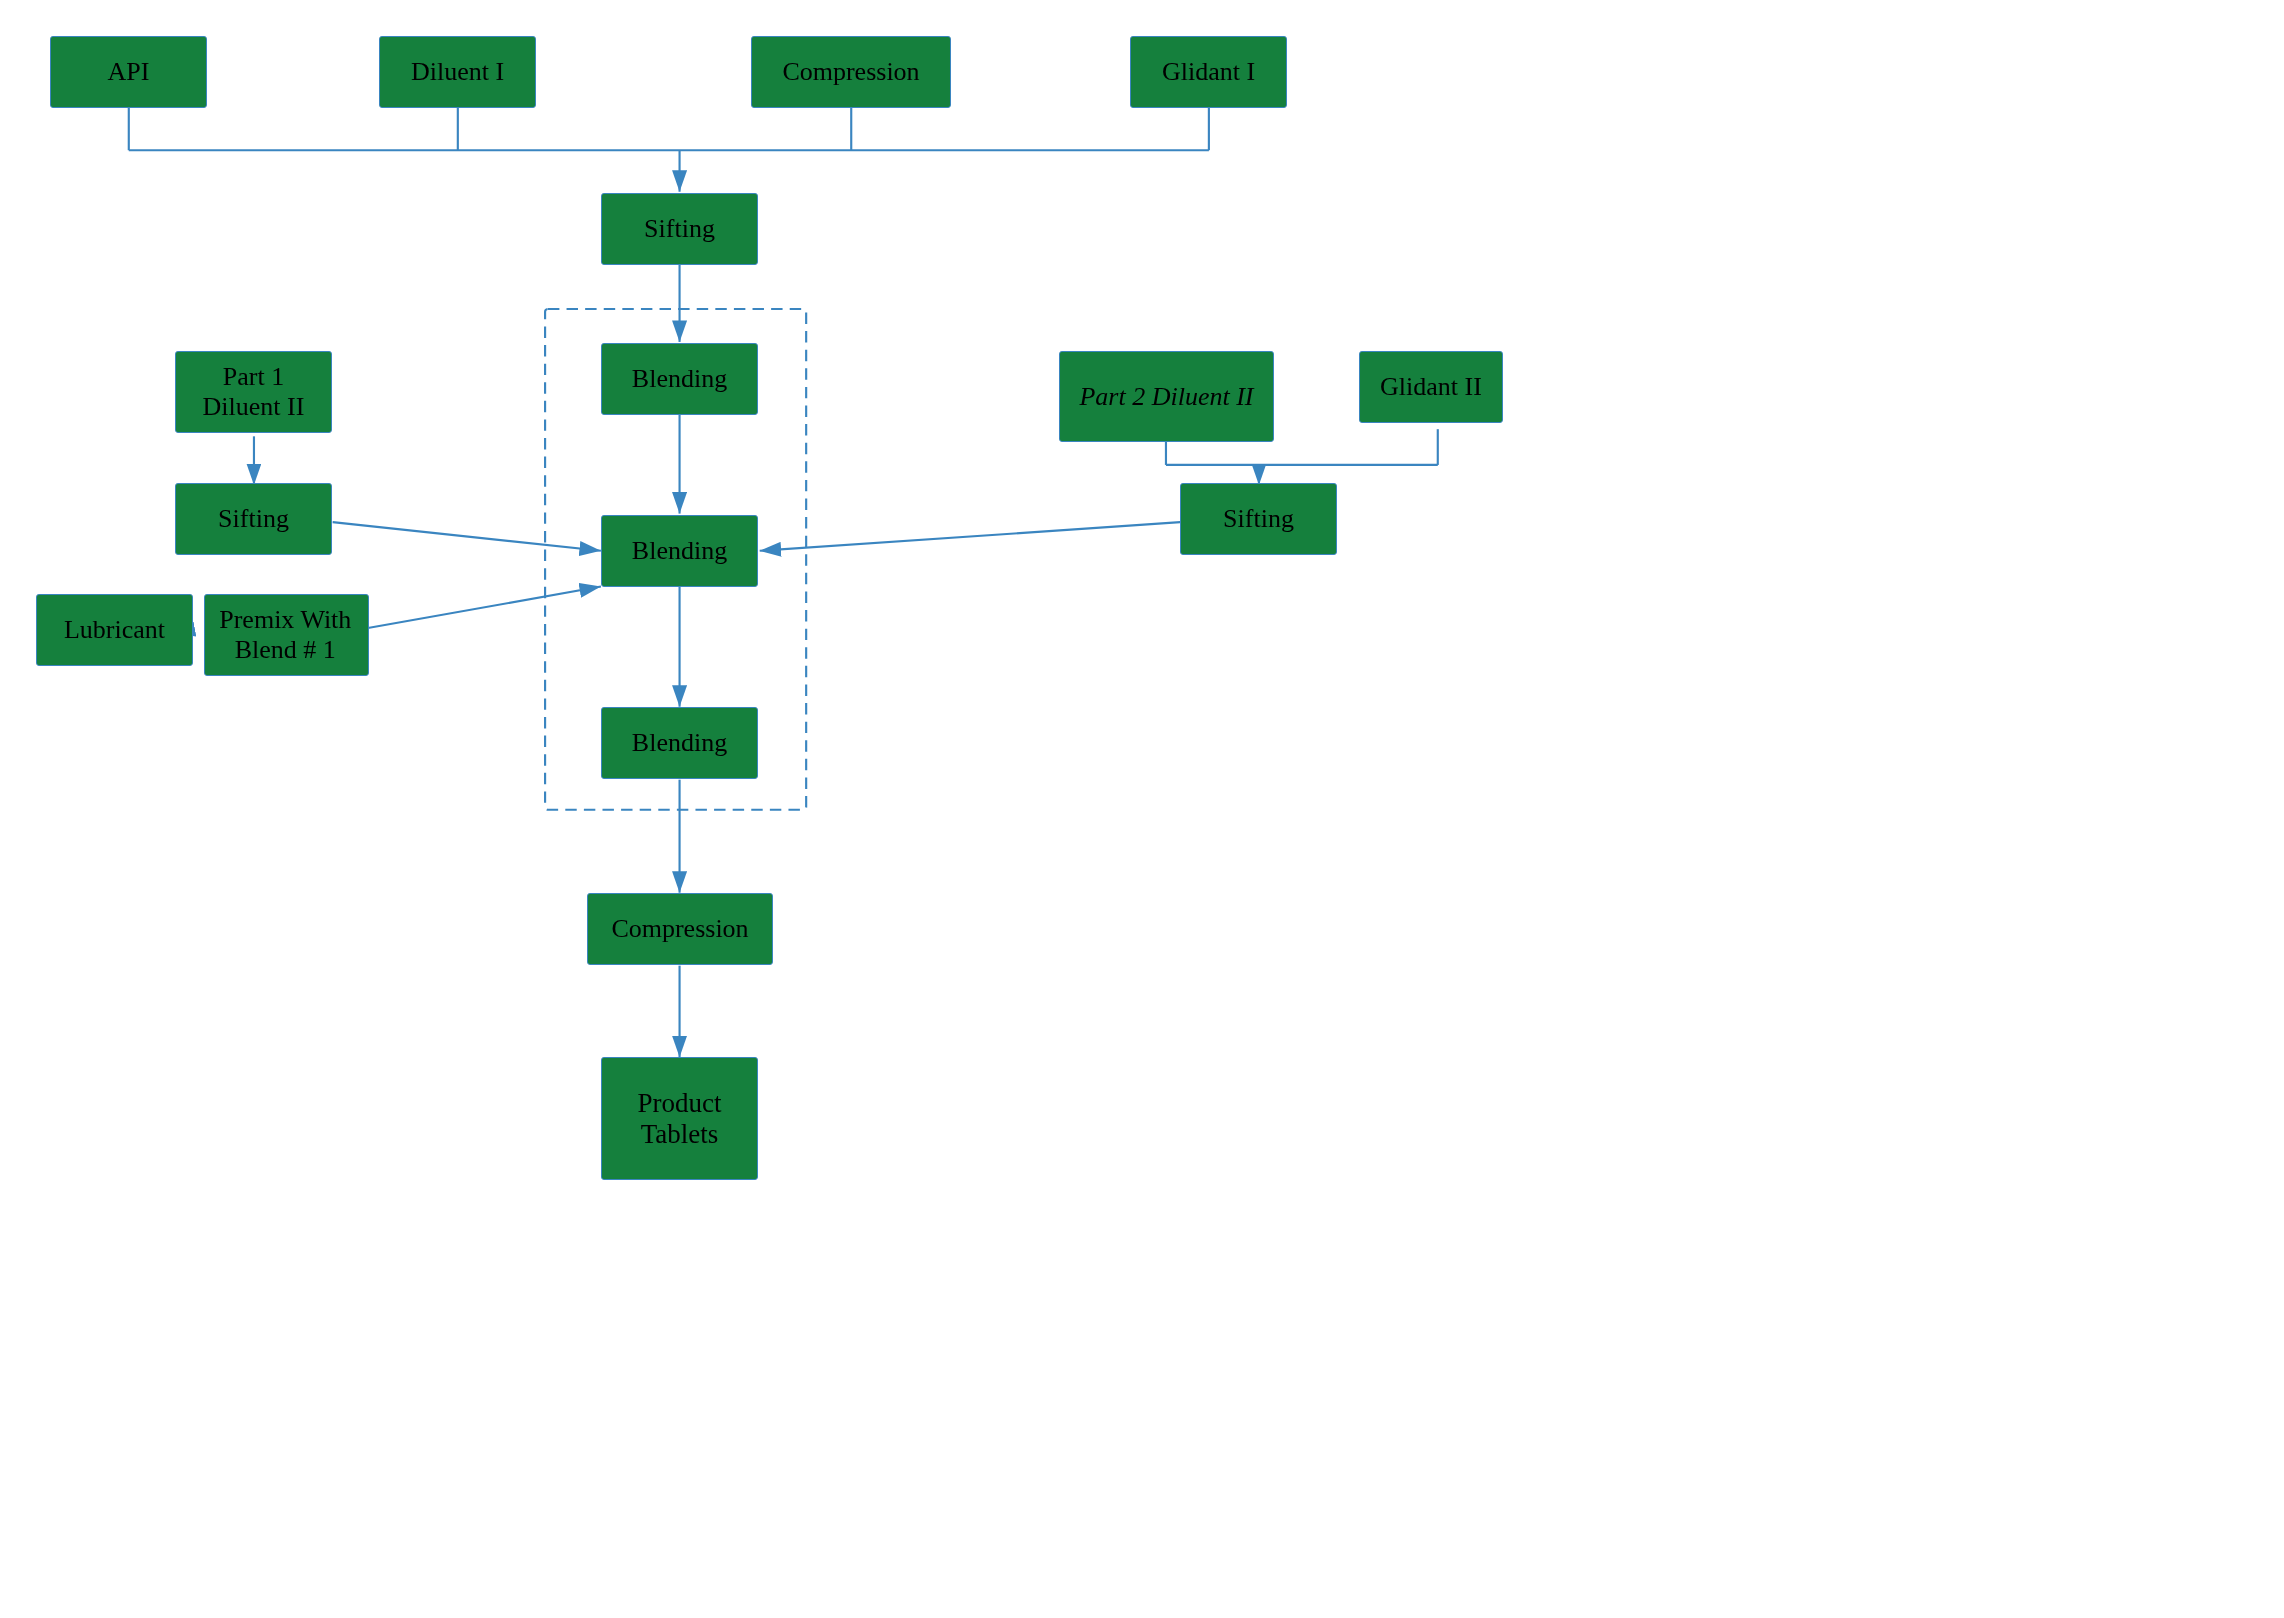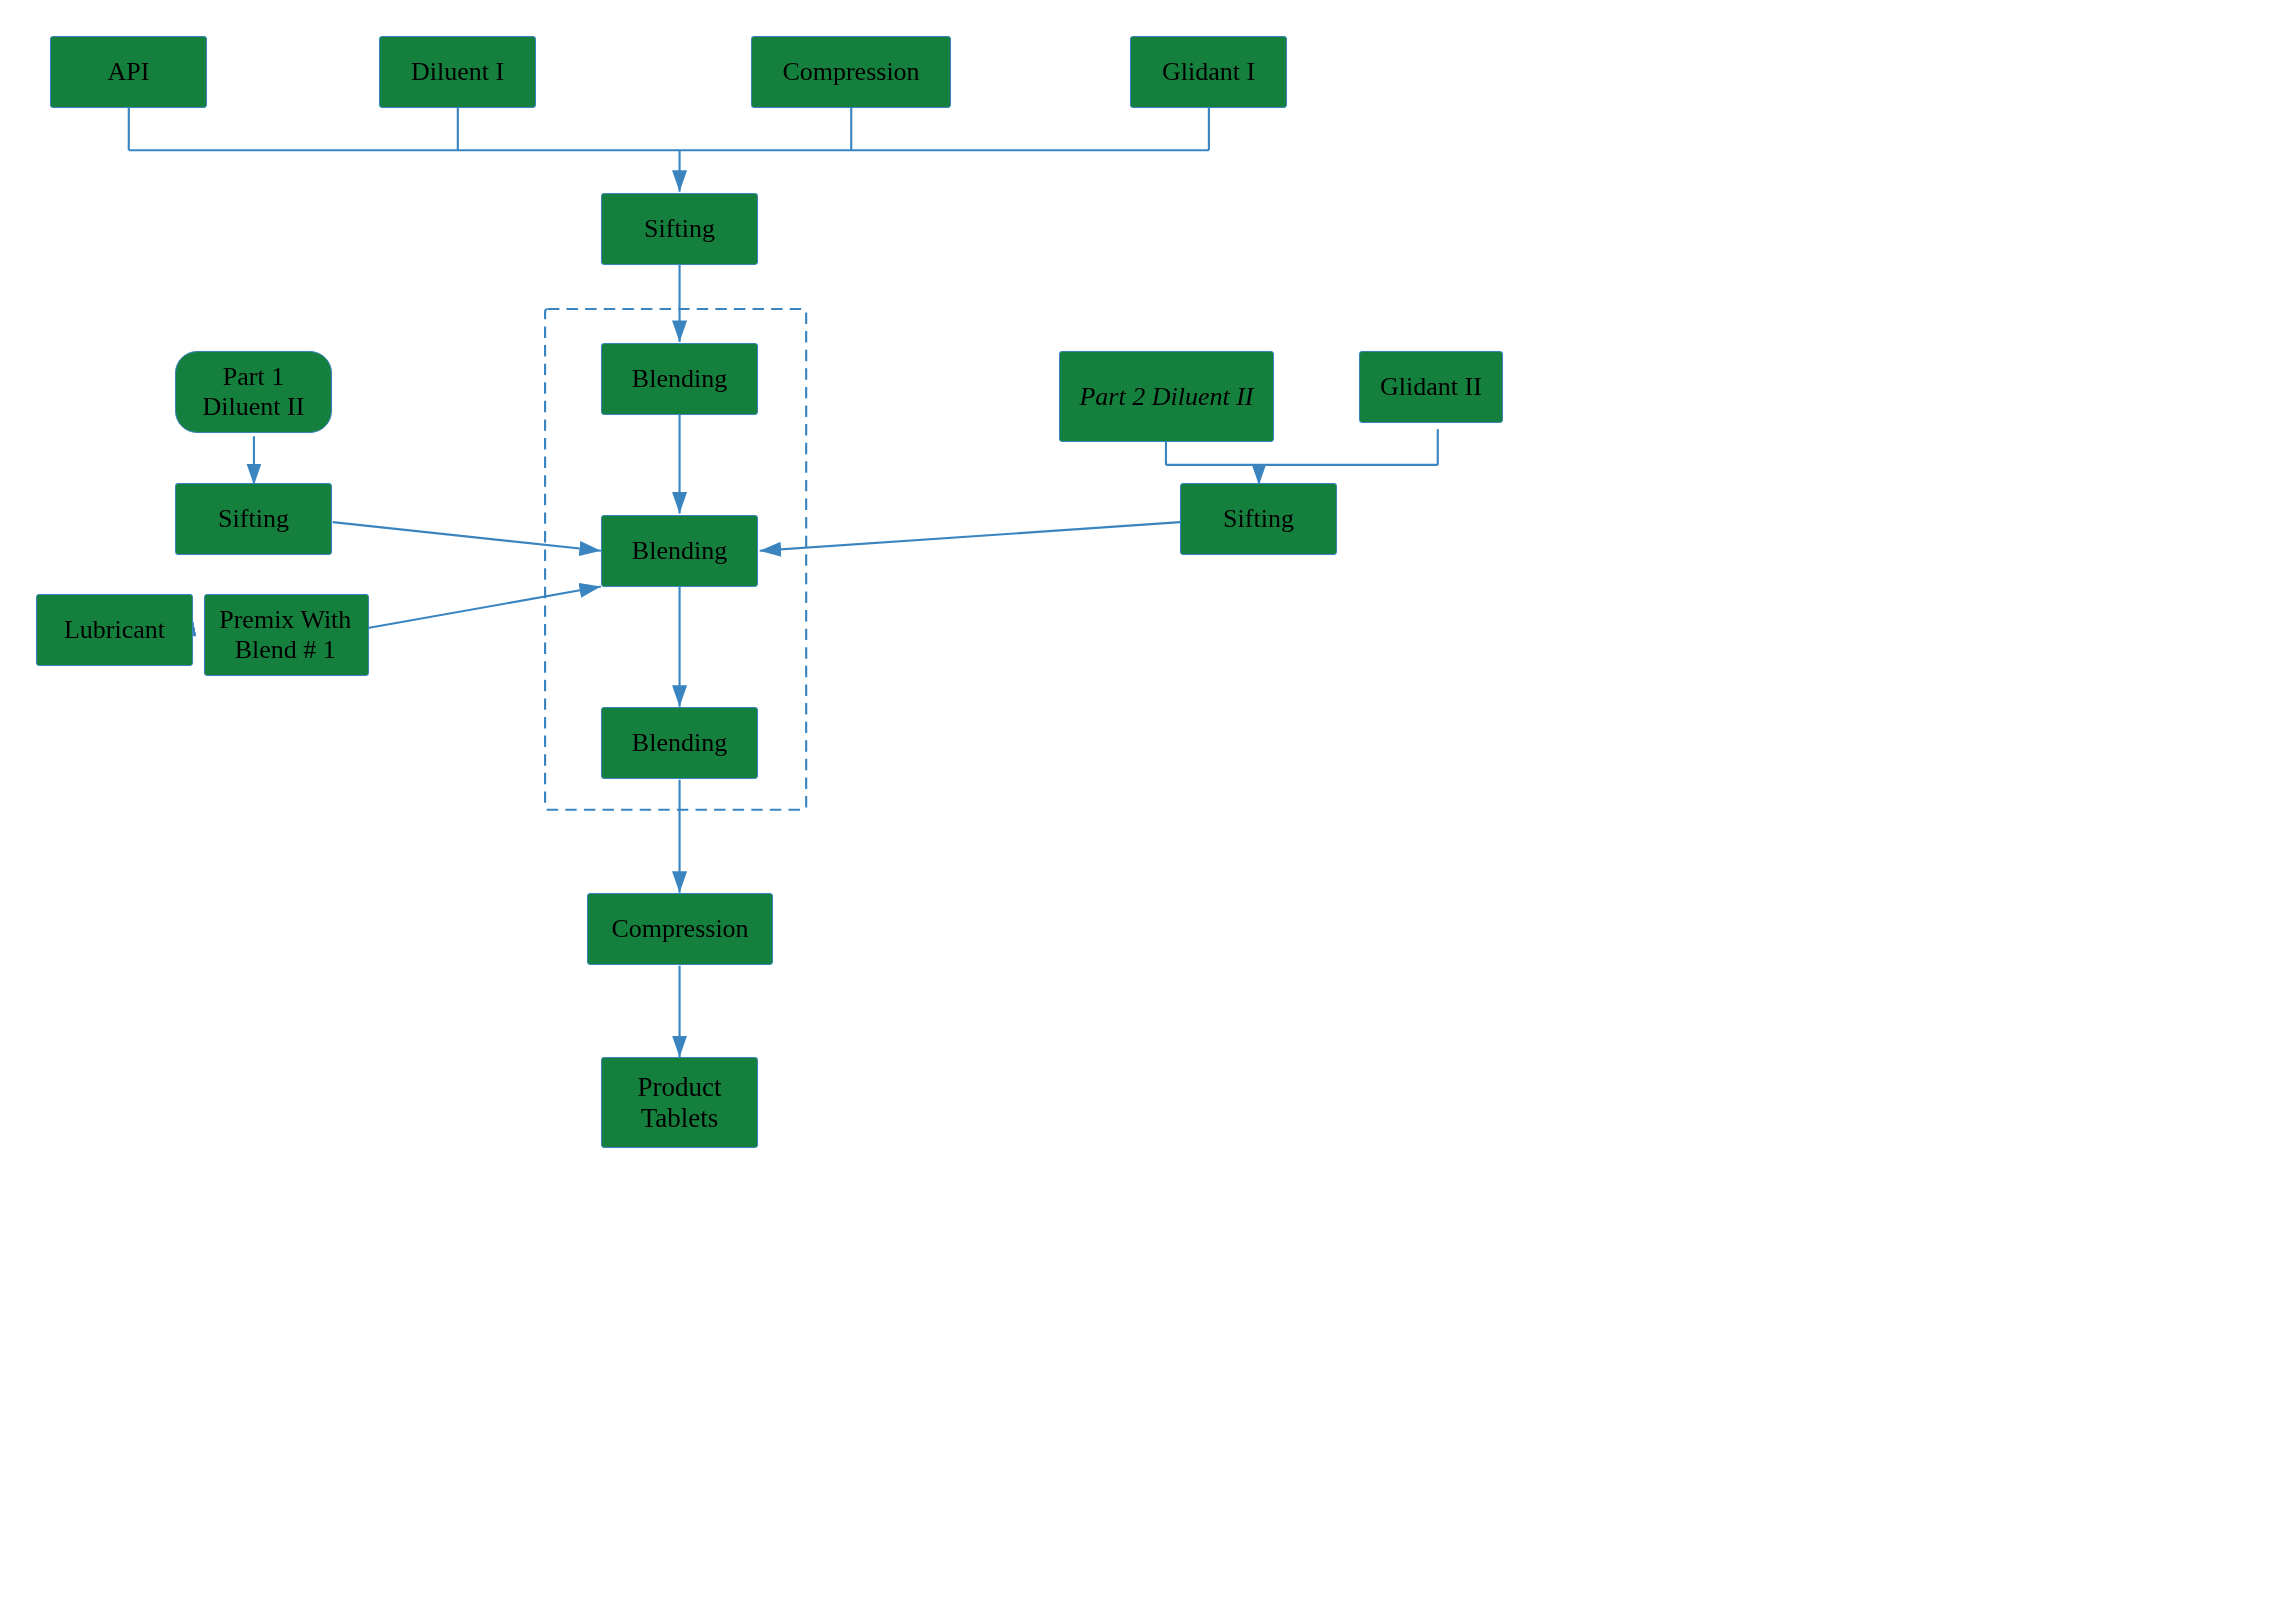--- a/index.html
+++ b/index.html
@@ -103,21 +103,21 @@
 </div>
 
 <div class="flow-box" style="left:1130px; top:36px; width:157px; height:72px;text-align:center;">
   <span>Glidant I</span>
 </div>
 
 <div class="flow-box" style="left:601px; top:193px; width:157px; height:72px;">
   <span>Sifting</span>
 </div>
 
-<div class="flow-box" style="left:175px; top:351px; width:157px; height:82px;border-radius:22px;">
+<div class="flow-box" style="left:175px; top:351px; width:157px; height:82px;">
   <span style="white-space:pre-line;">Part 1
 Diluent II</span>
 </div>
 
 <div class="flow-box" style="left:175px; top:483px; width:157px; height:72px;">
   <span>Sifting</span>
 </div>
 
 <div class="flow-box" style="left:601px; top:343px; width:157px; height:72px;">
   <span>Blending</span>
@@ -149,17 +149,17 @@
 </div>
 
 <div class="flow-box" style="left:601px; top:707px; width:157px; height:72px;">
   <span>Blending</span>
 </div>
 
 <div class="flow-box" style="left:587px; top:893px; width:186px; height:72px;">
   <span>Compression</span>
 </div>
 
-<div class="flow-box" style="left:601px; top:1057px; width:157px; height:91px;">
+<div class="flow-box" style="left:601px; top:1057px; width:157px; height:123px;">
   <span style="white-space:pre-line; font-size:27px;">Product
 Tablets</span>
 </div>
 
 
 </body></html>

